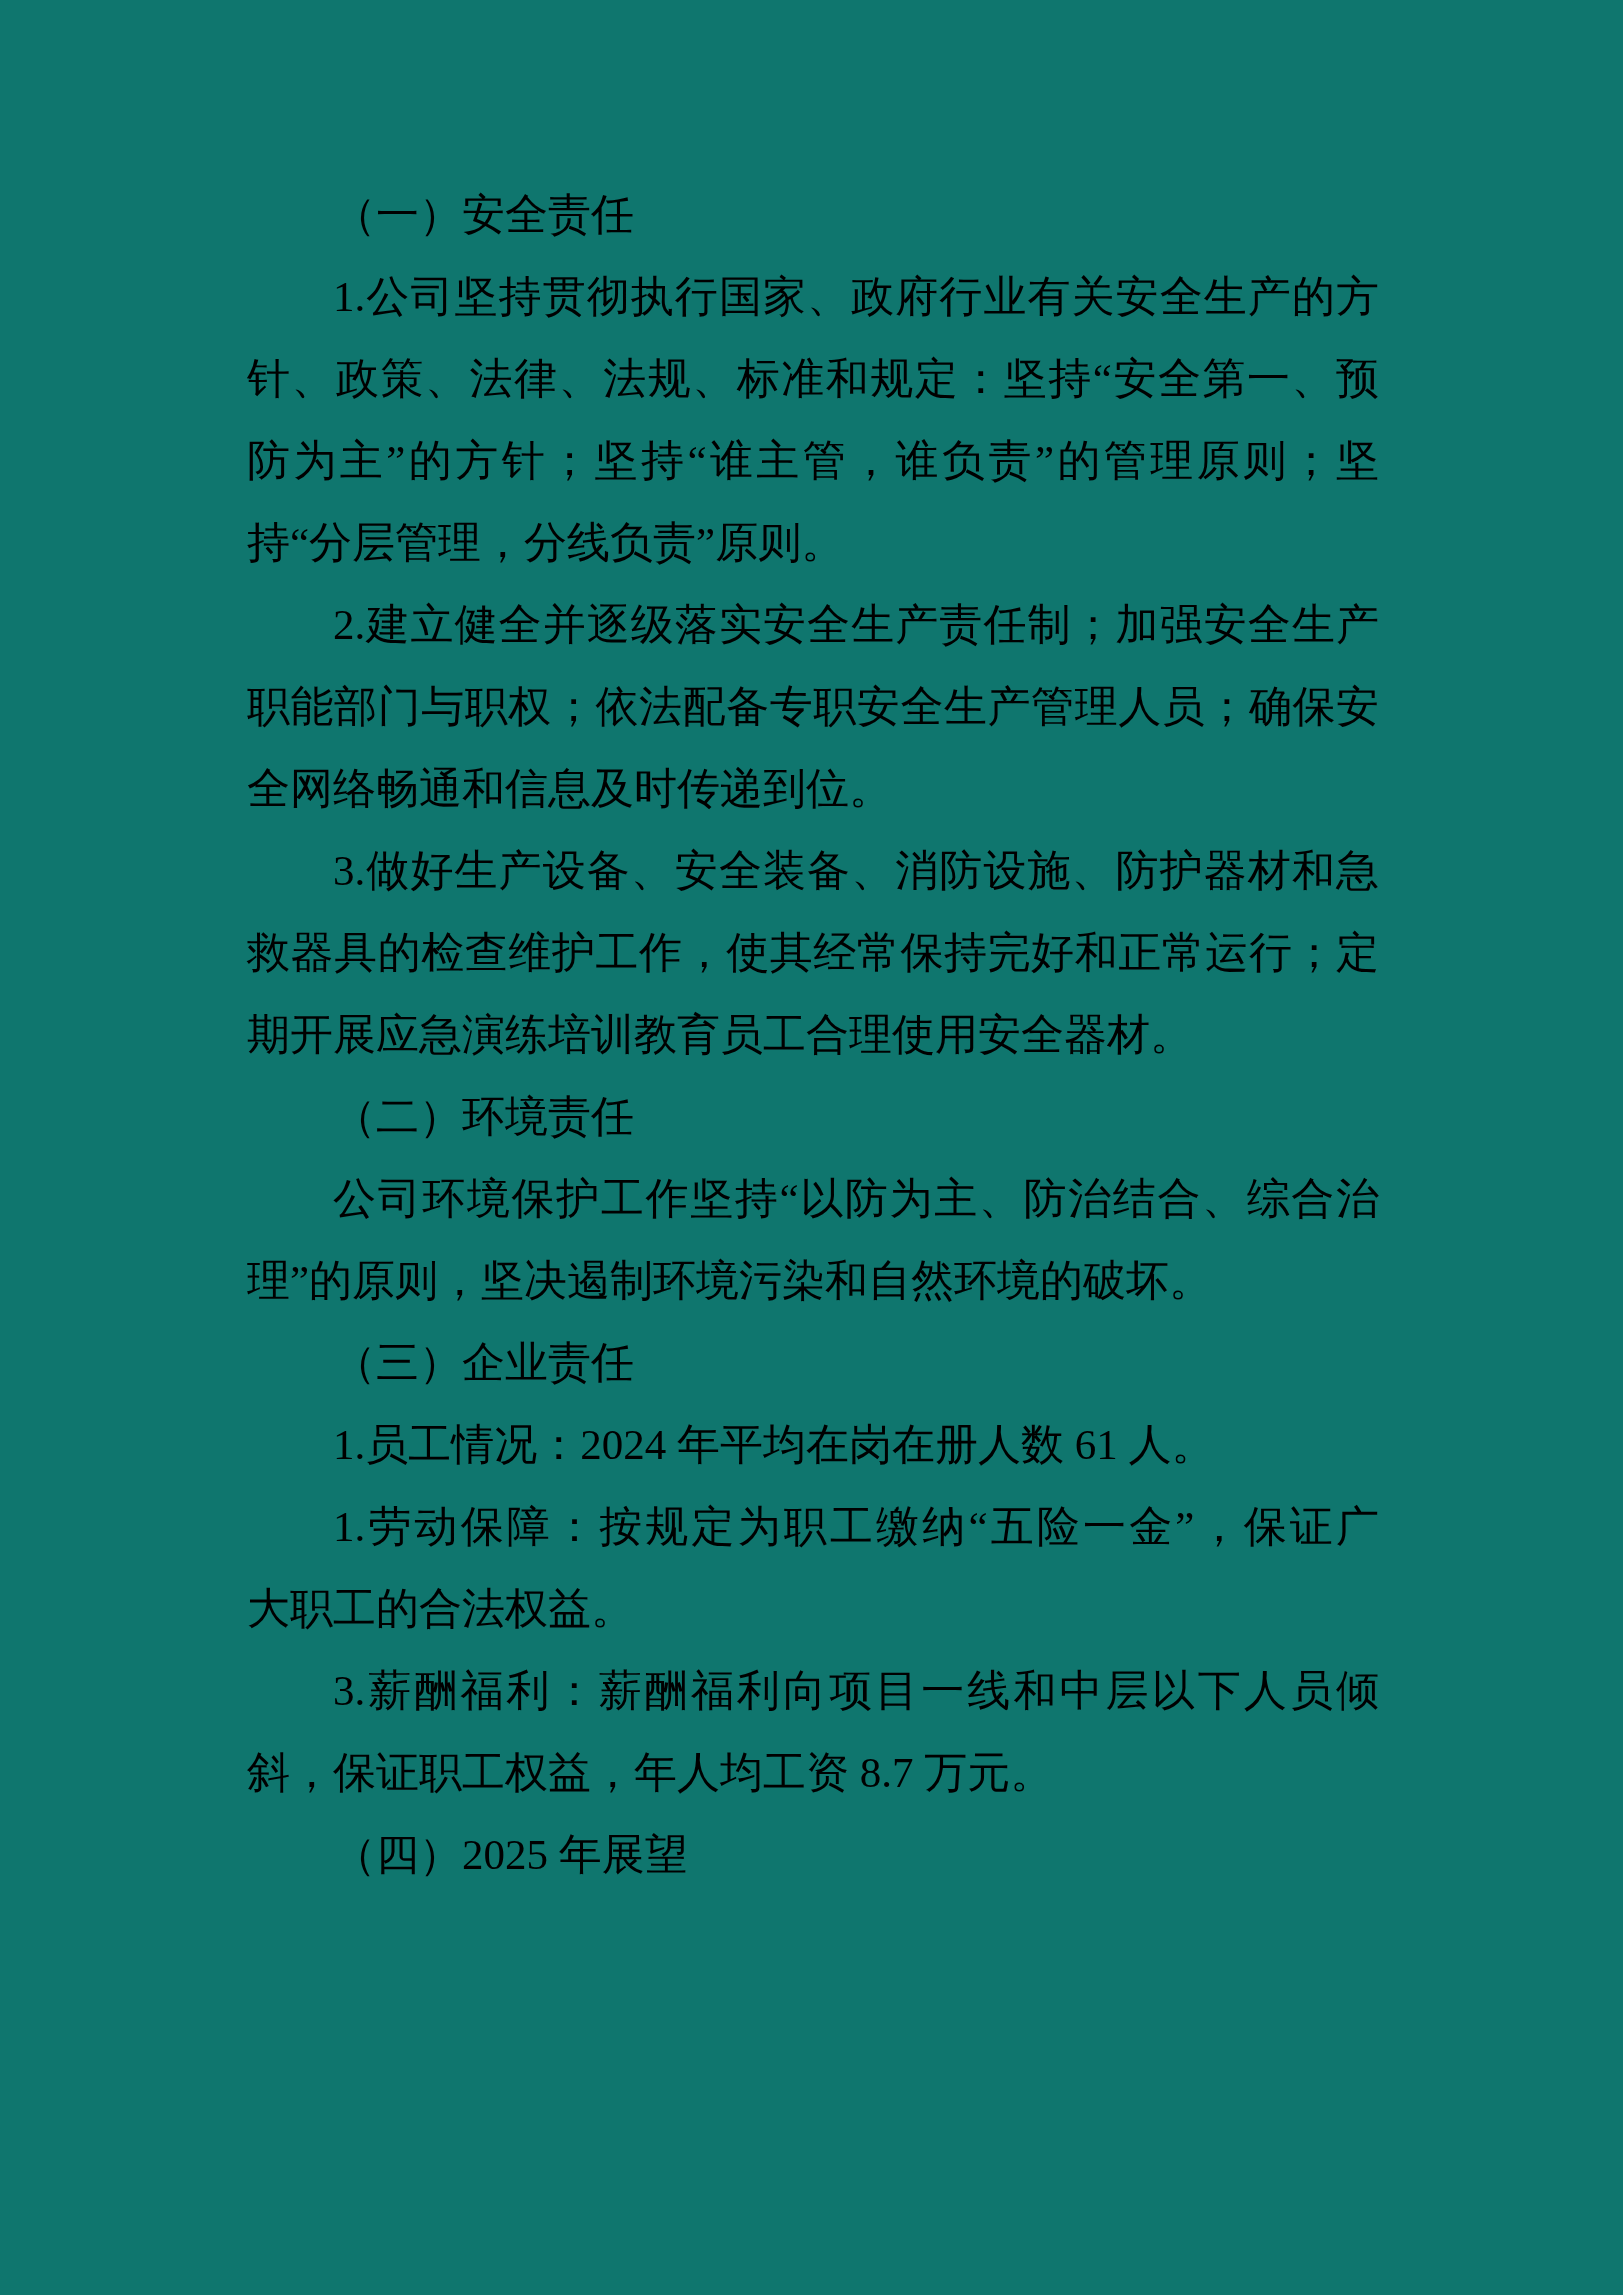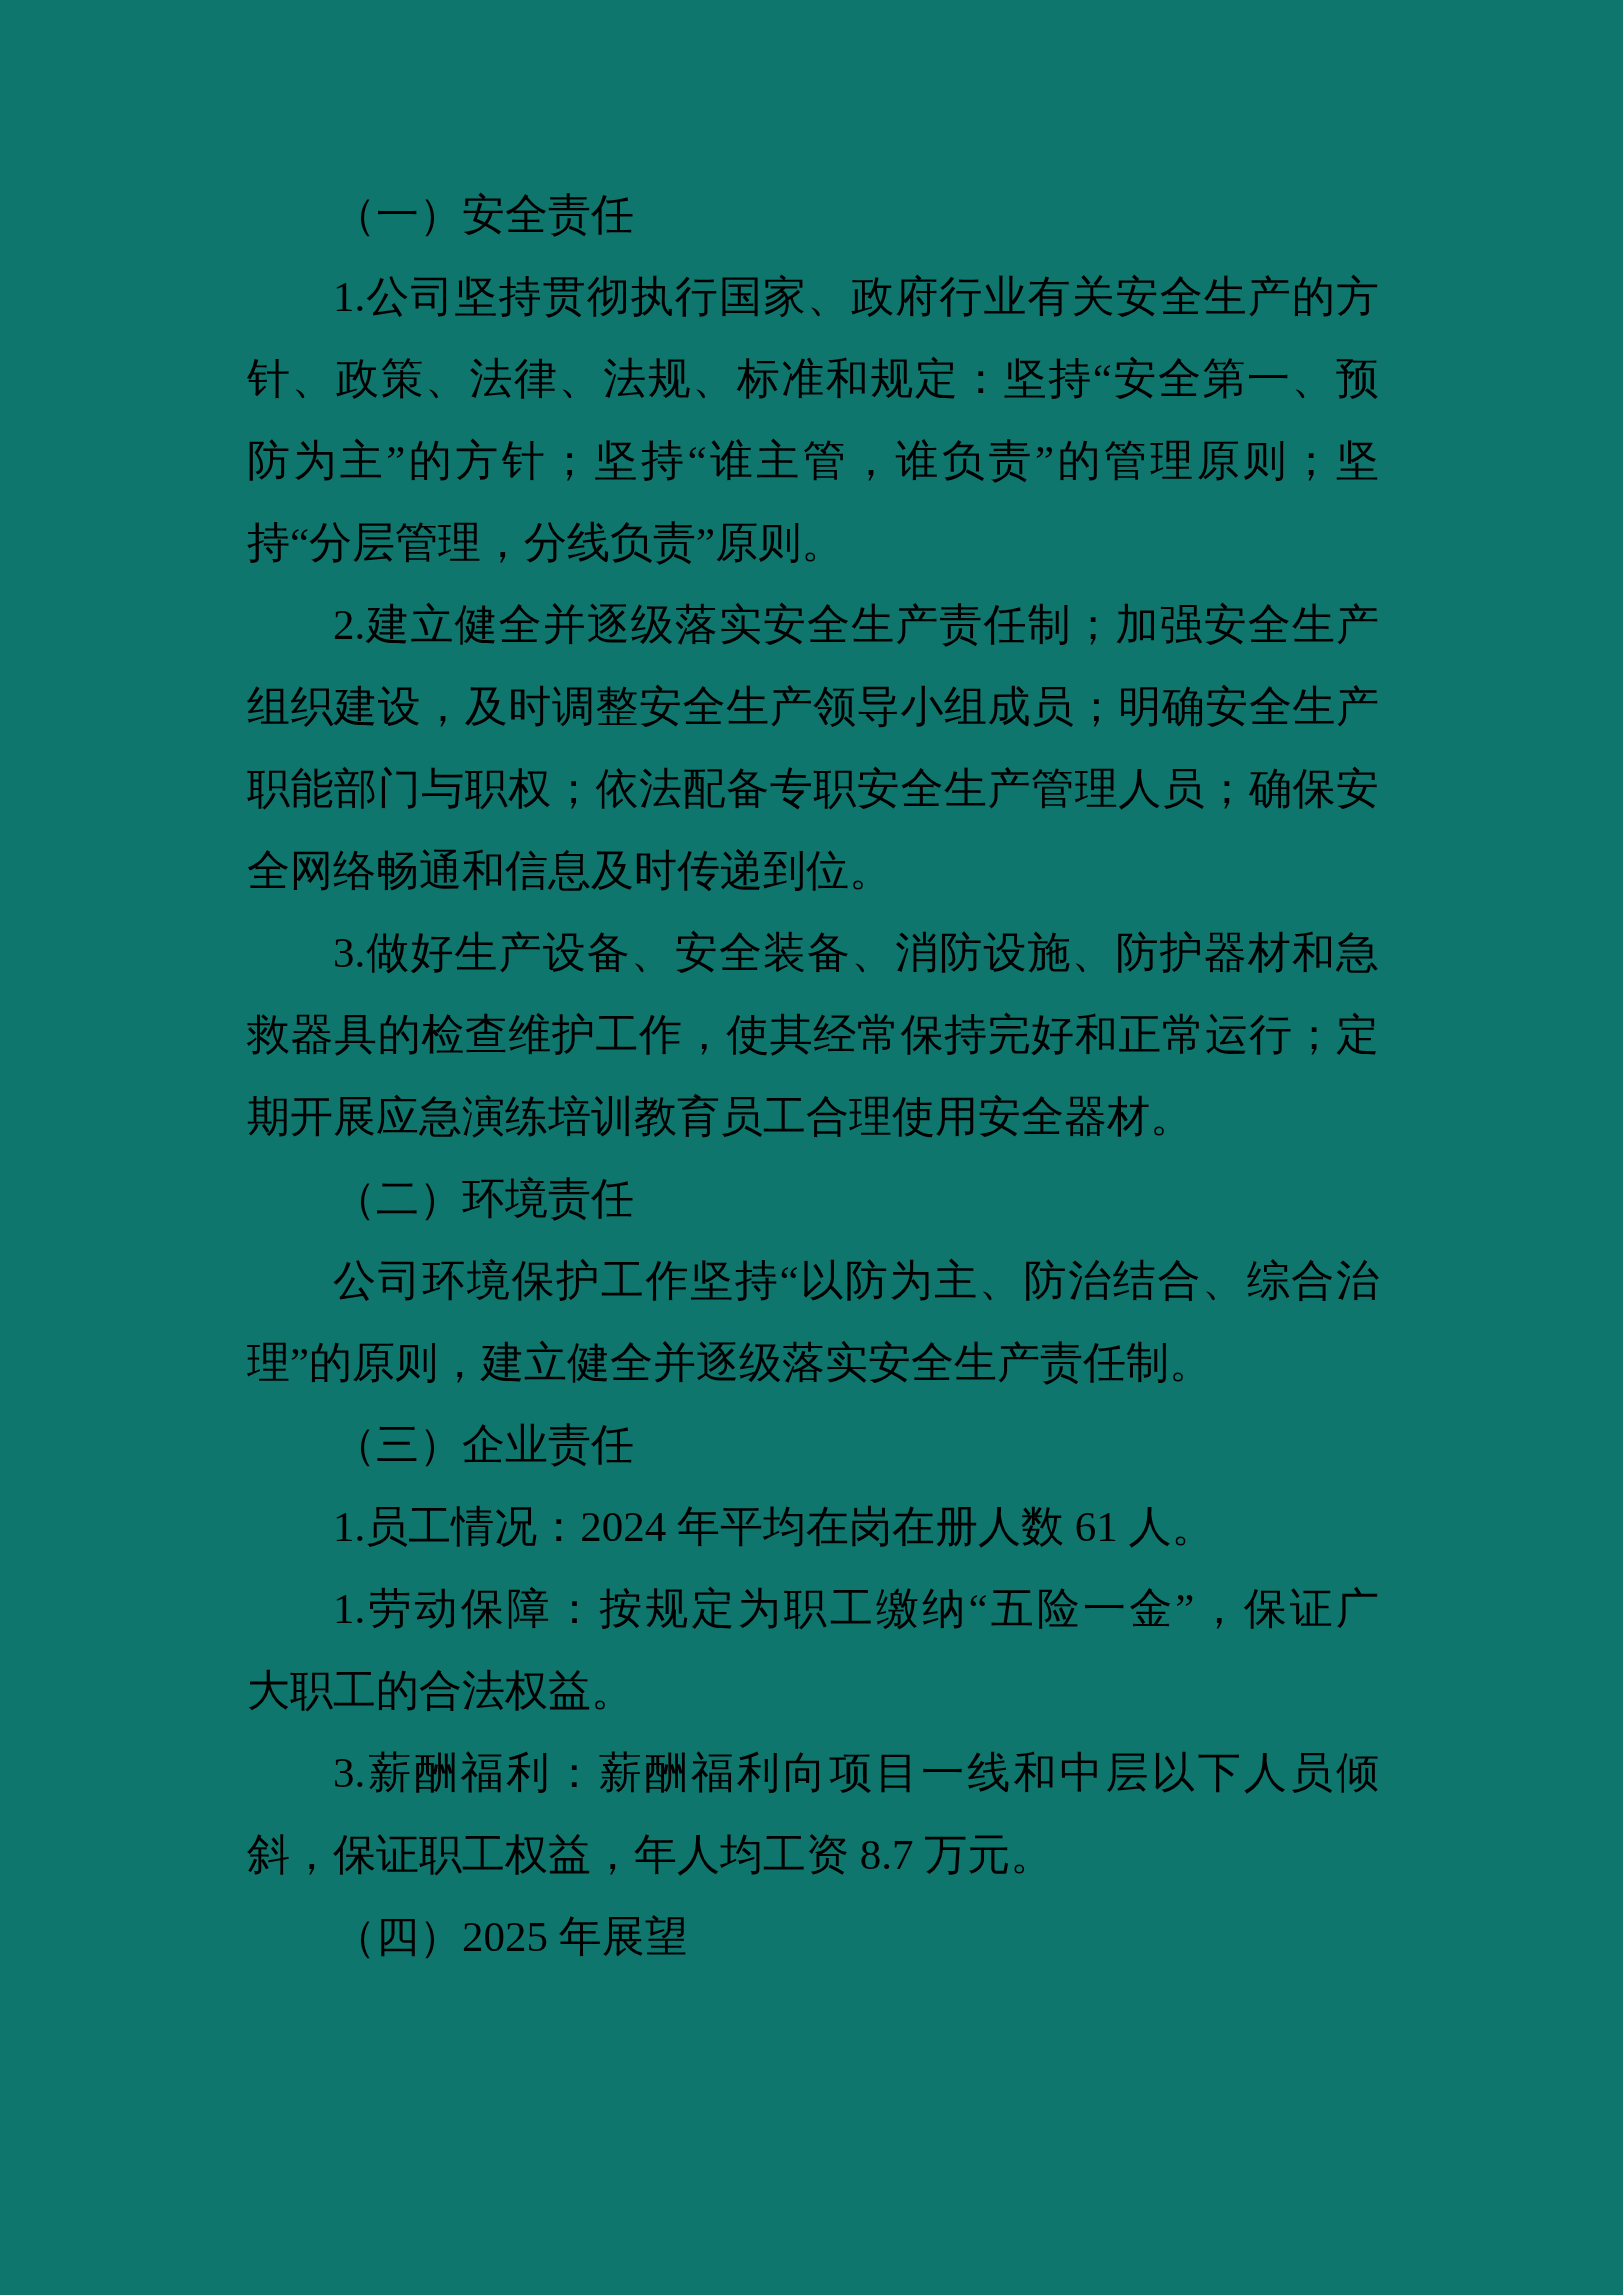--- a/index.html
+++ b/index.html
@@ -43,29 +43,28 @@
 <body>
 
 <div class="page">
   <div class="doc">
     <div class="line i">（一）安全责任</div>
     <div class="line i j">1.公司坚持贯彻执行国家、政府行业有关安全生产的方</div>
     <div class="line j">针、政策、法律、法规、标准和规定：坚持“安全第一、预</div>
     <div class="line j">防为主”的方针；坚持“谁主管，谁负责”的管理原则；坚</div>
     <div class="line">持“分层管理，分线负责”原则。</div>
     <div class="line i j">2.建立健全并逐级落实安全生产责任制；加强安全生产</div>
-    <div class="line j">组织建设，及时调整安全生产领导小组成员；明确安全生产</div>
     <div class="line j">职能部门与职权；依法配备专职安全生产管理人员；确保安</div>
     <div class="line">全网络畅通和信息及时传递到位。</div>
     <div class="line i j">3.做好生产设备、安全装备、消防设施、防护器材和急</div>
     <div class="line j">救器具的检查维护工作，使其经常保持完好和正常运行；定</div>
     <div class="line">期开展应急演练培训教育员工合理使用安全器材。</div>
     <div class="line i">（二）环境责任</div>
     <div class="line i j">公司环境保护工作坚持“以防为主、防治结合、综合治</div>
-    <div class="line">理”的原则，建立健全并逐级落实安全生产责任制。</div>
+    <div class="line">理”的原则，坚决遏制环境污染和自然环境的破坏。</div>
     <div class="line i">（三）企业责任</div>
     <div class="line i">1.员工情况：2024 年平均在岗在册人数 61 人。</div>
     <div class="line i j">1.劳动保障：按规定为职工缴纳“五险一金”，保证广</div>
     <div class="line">大职工的合法权益。</div>
     <div class="line i j">3.薪酬福利：薪酬福利向项目一线和中层以下人员倾</div>
     <div class="line">斜，保证职工权益，年人均工资 8.7 万元。</div>
     <div class="line i">（四）2025 年展望</div>
   </div>
 </div>
 

